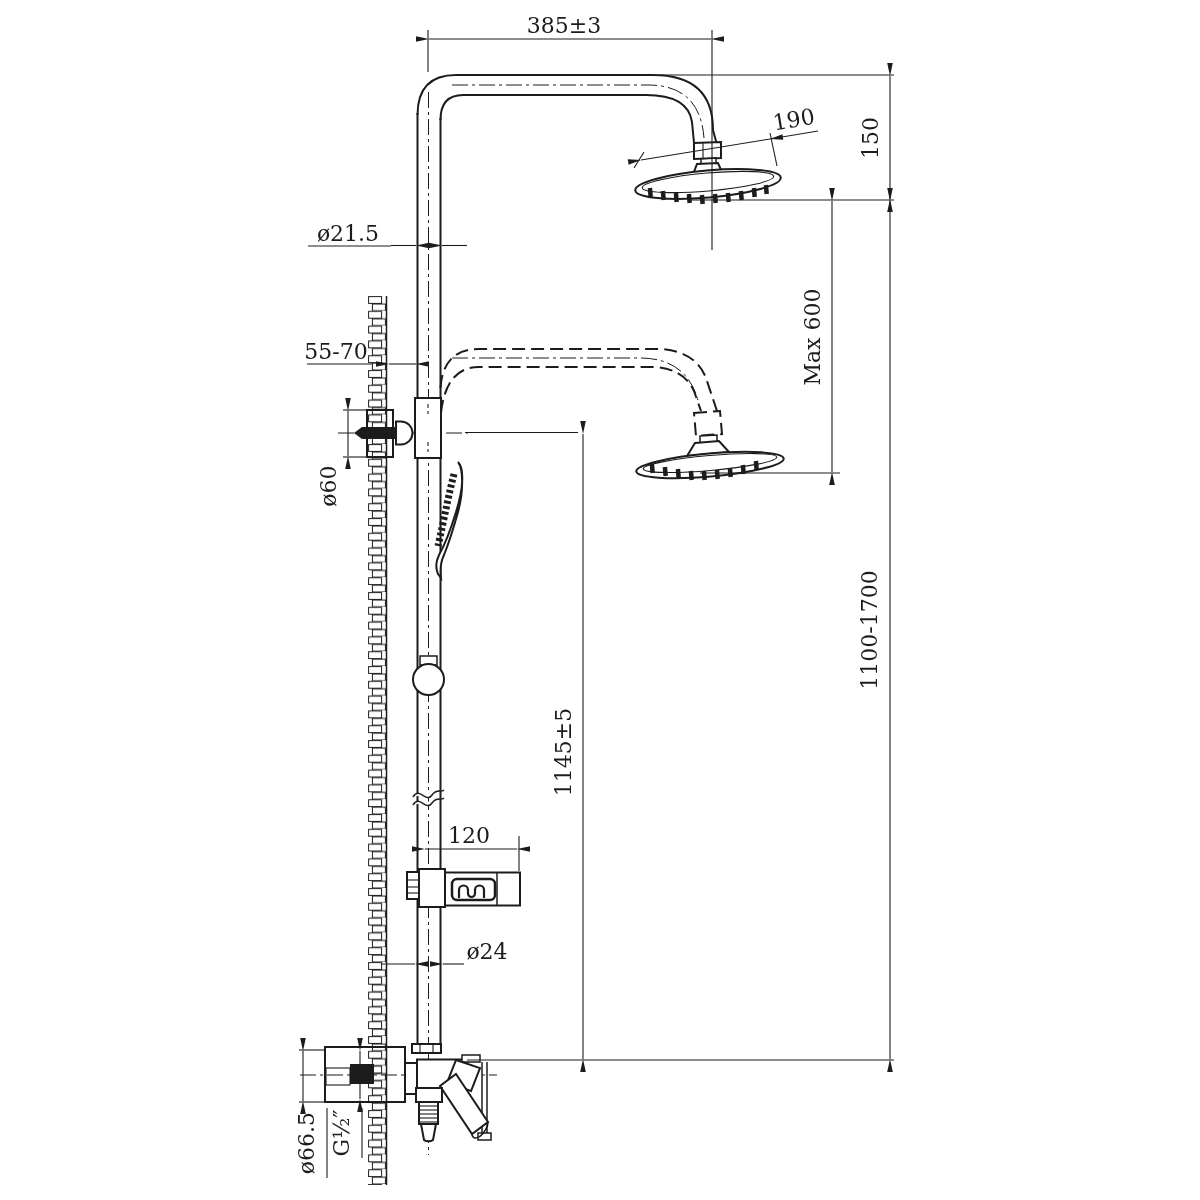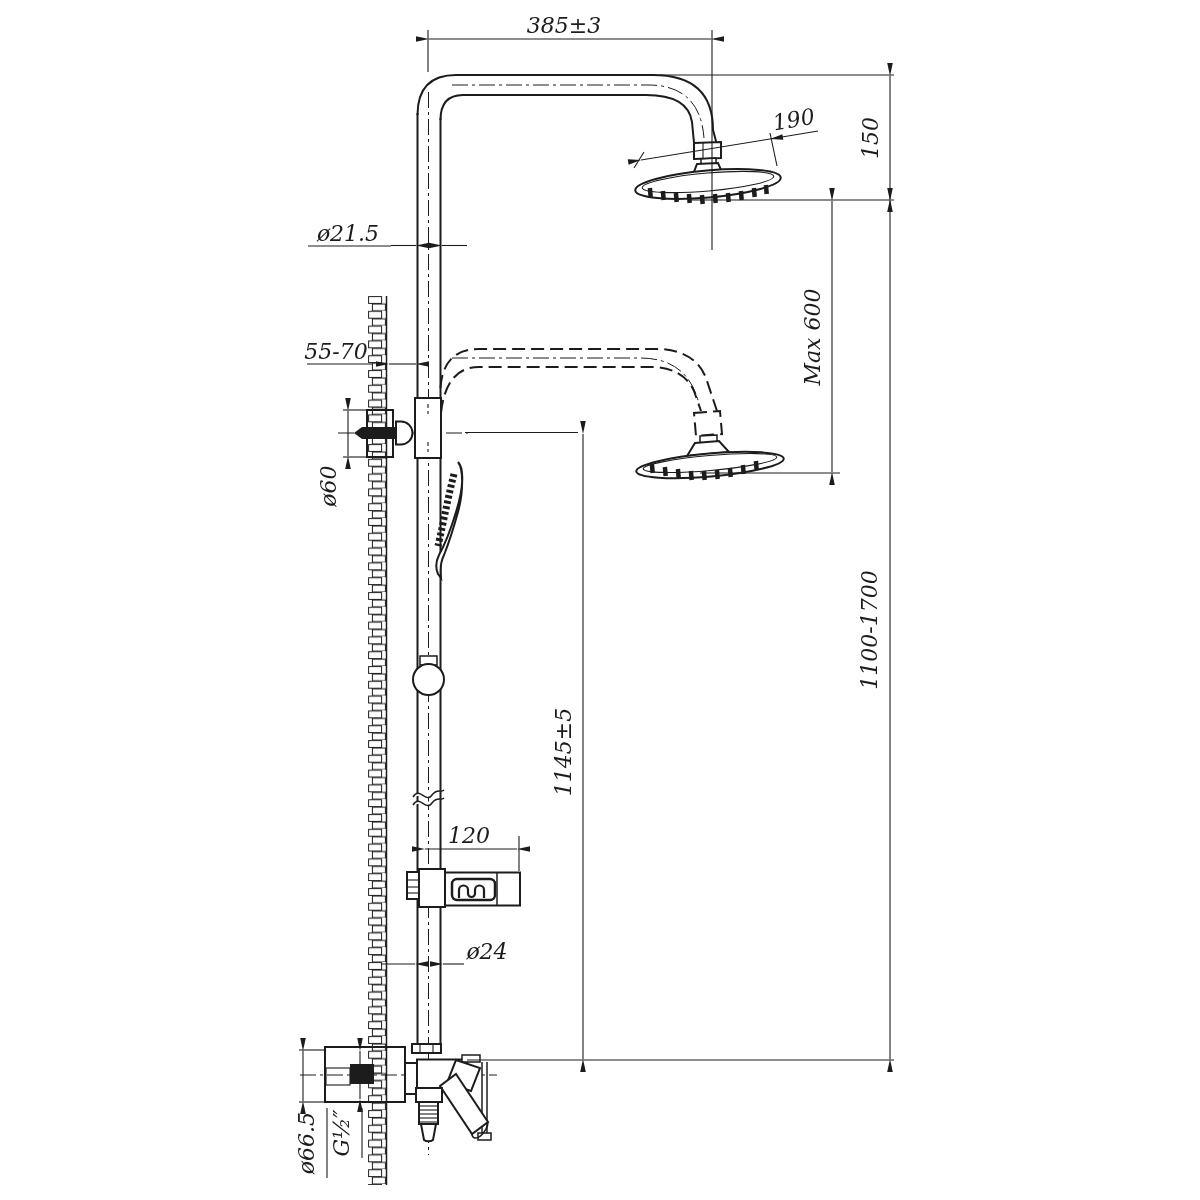--- a/index.html
+++ b/index.html
@@ -1,16 +1,16 @@
 <!DOCTYPE html>
 <html><head>
 <meta charset="utf-8">
 <style>
   html,body{margin:0;padding:0;background:#ffffff;}
-  #canvas{width:1200px;height:1200px;position:relative;background:#ffffff;overflow:hidden;font-style:italic;}
+  #canvas{width:1200px;height:1200px;position:relative;background:#ffffff;overflow:hidden;}
   svg{position:absolute;top:0;left:0;}
   text{font-family:"DejaVu Serif","Liberation Serif",serif;fill:#1c1c1c;}
   .dim{font-size:22px;}
   .ln{stroke:#1c1c1c;fill:none;}
   .w2{stroke-width:2;}
   .w15{stroke-width:1.5;}
   .w1{stroke-width:1.1;}
   .dash{stroke-dasharray:13 6;}
   .cl{stroke-dasharray:16 4 3 4;stroke-width:1;}
   .whitefill{fill:#ffffff;}

